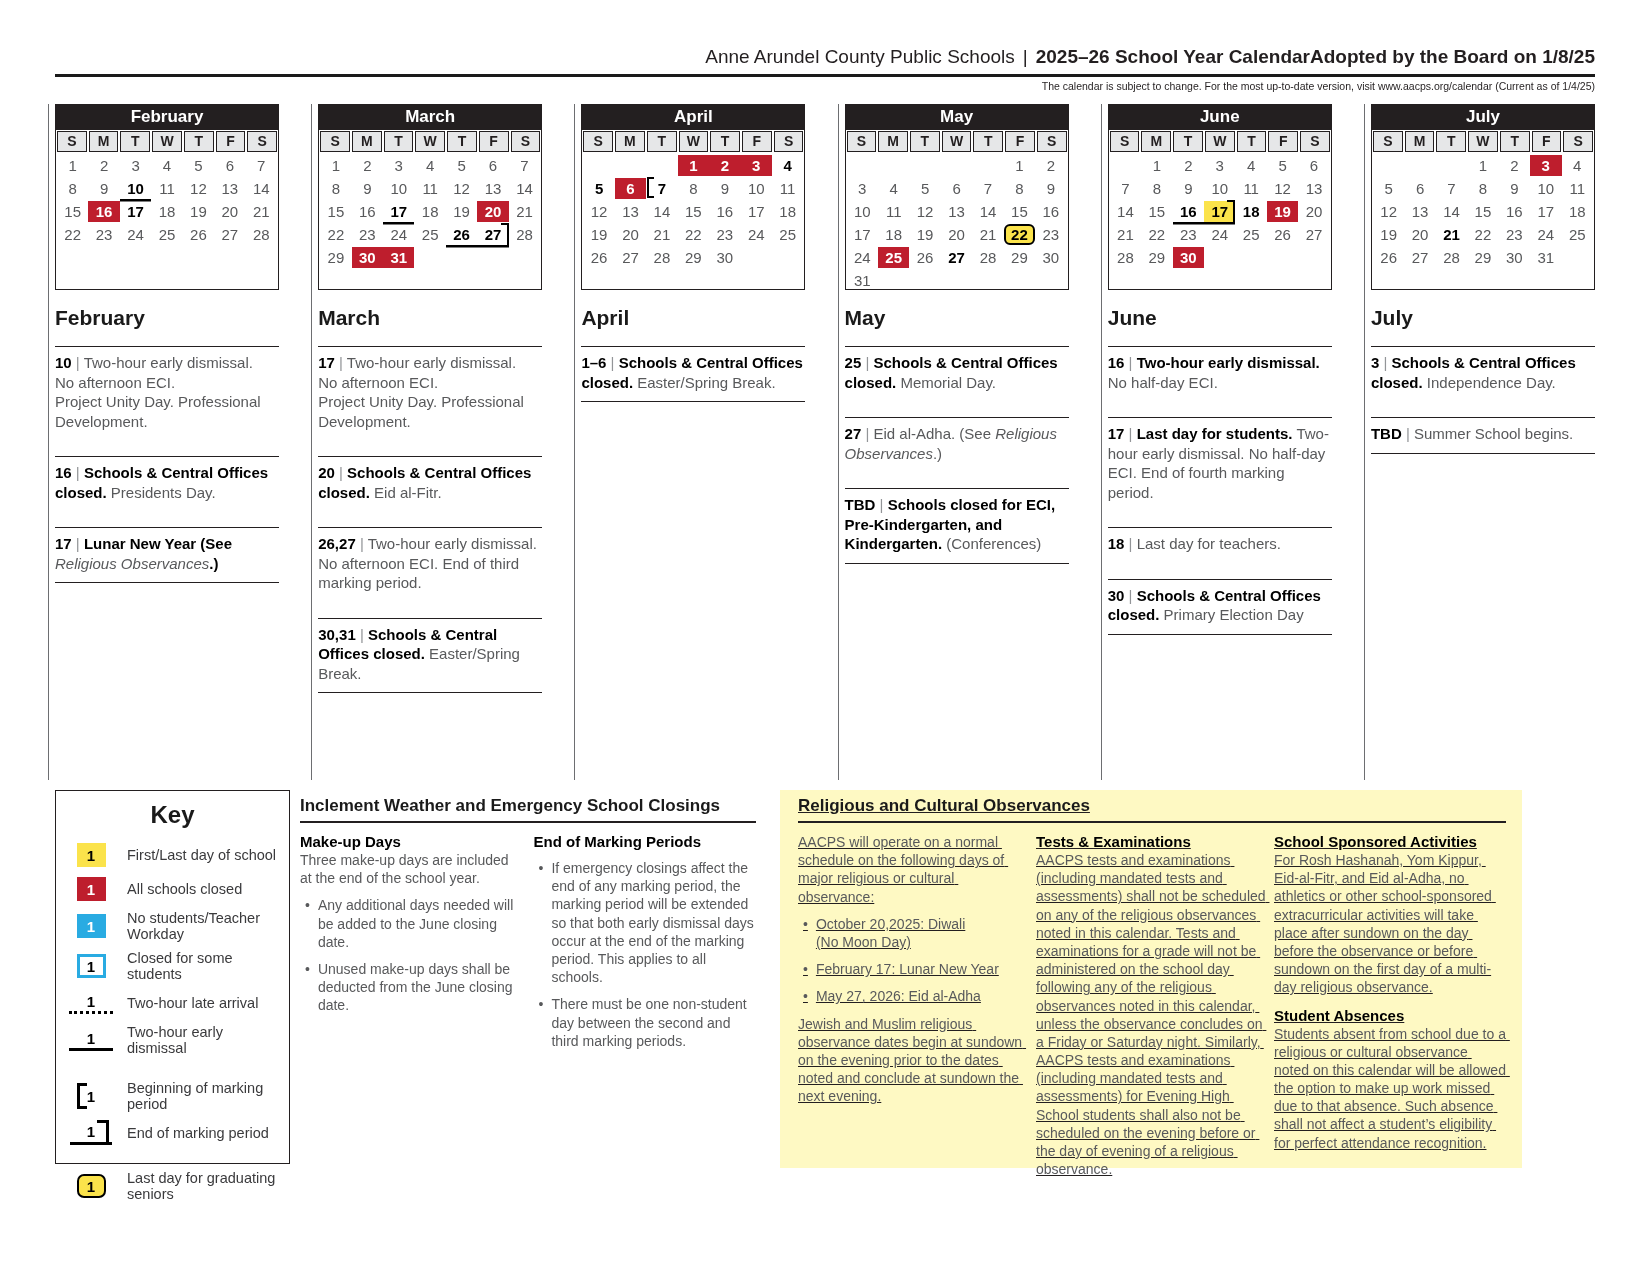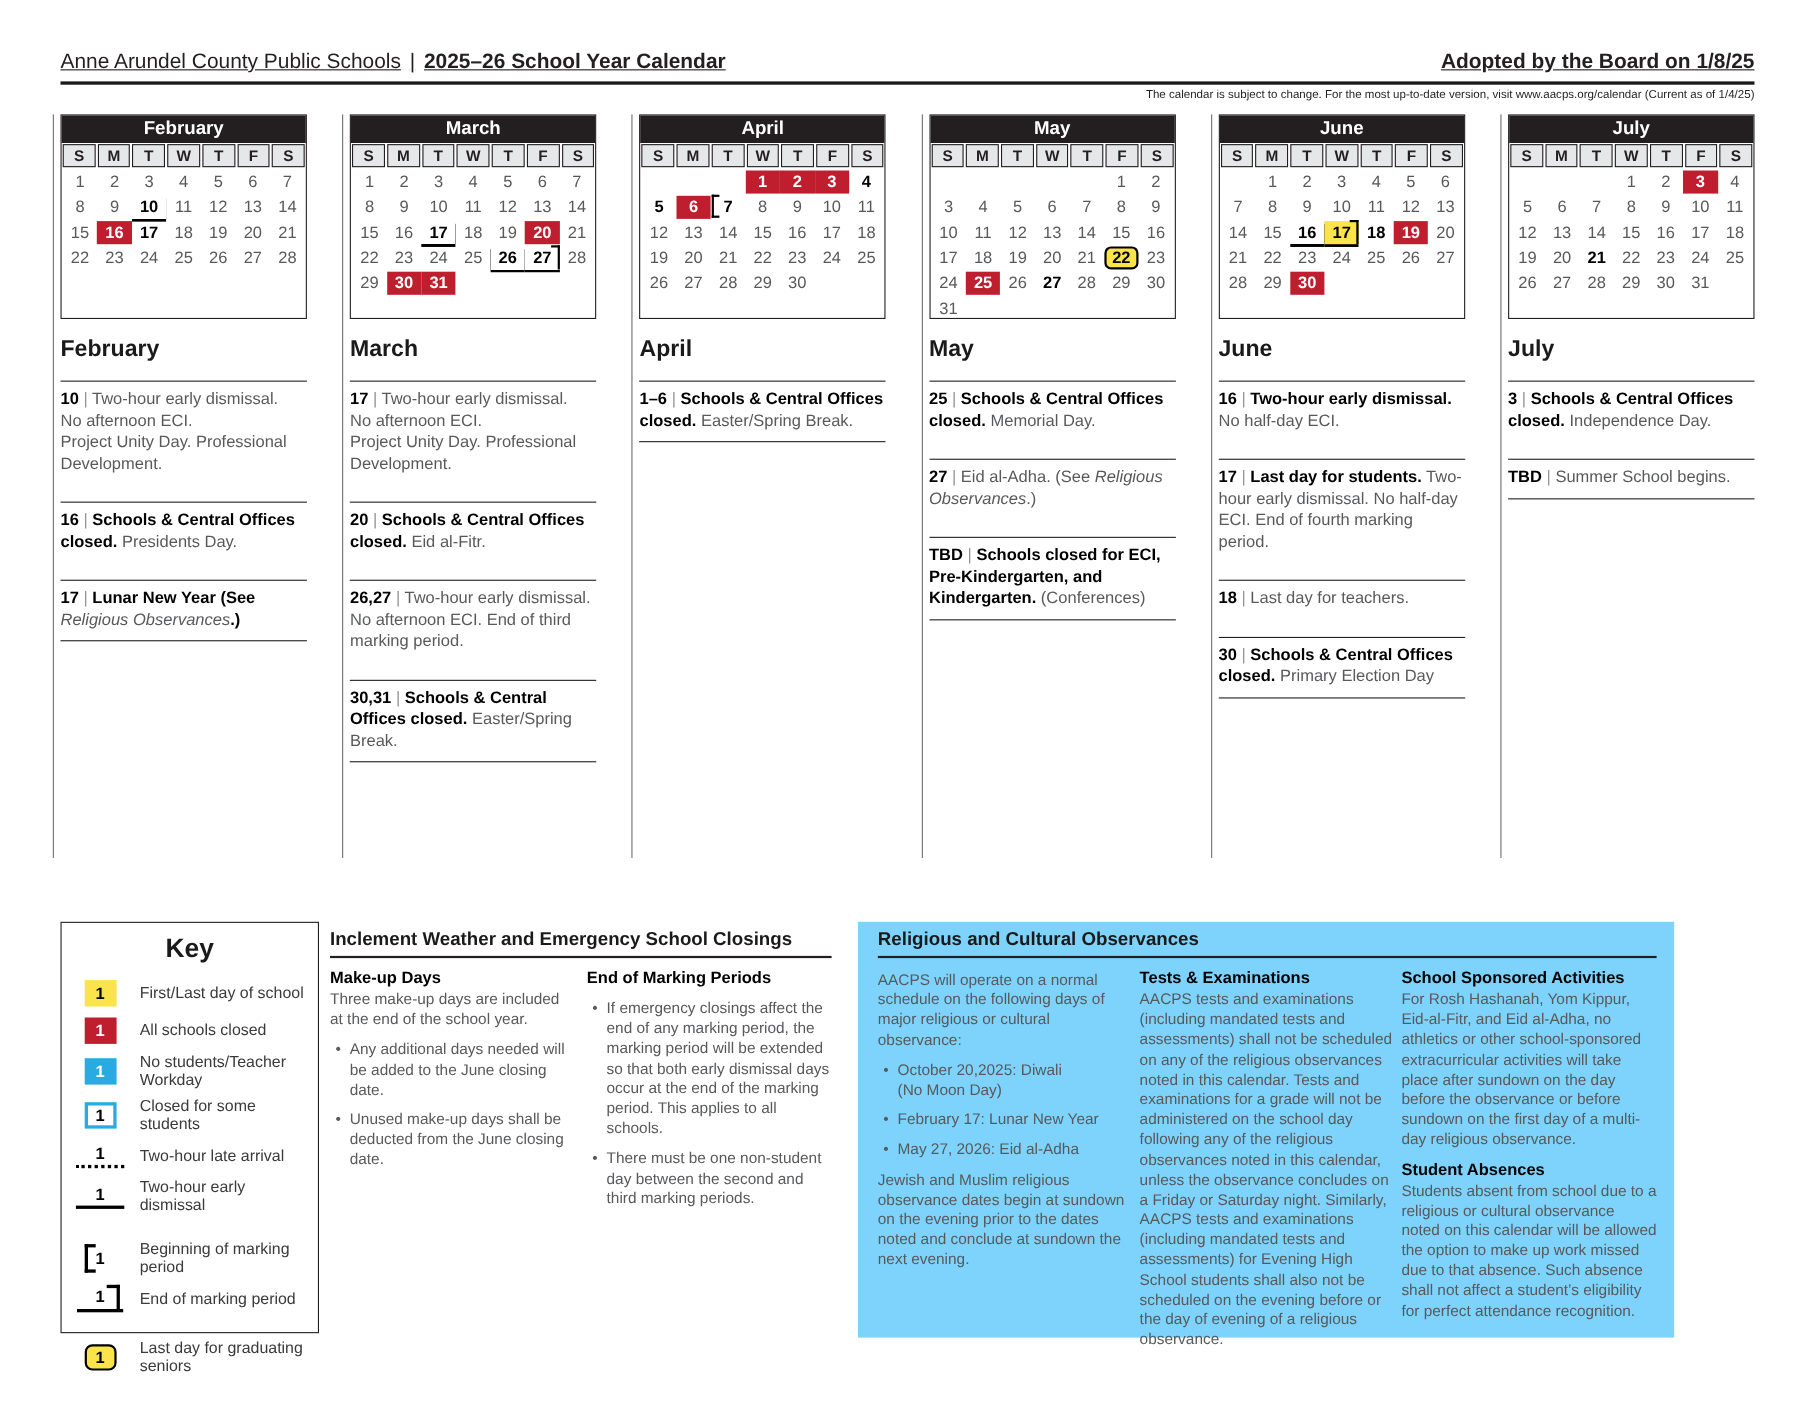--- a/index.html
+++ b/index.html
@@ -3,21 +3,21 @@
 <meta charset="utf-8">
 <style>
   * { box-sizing: border-box; }
   html,body { margin:0; padding:0; }
   body {
     width:1650px; height:1275px; position:relative; overflow:hidden;
     background:#ffffff; font-family:"Liberation Sans", sans-serif; color:#231F20;
   }
   
   .header { margin:0 55px; padding-top:46px; }
-  .title-row { display:flex; justify-content:space-between; align-items:flex-end; font-size:19px;text-decoration:underline; }
+  .title-row { display:flex; justify-content:flex-end; align-items:flex-end; font-size:19px; }
   .title-left .reg { font-weight:normal; }
   .title-left .sep { margin:0 8px; color:#231F20; font-weight:normal; }
   .title-left .bold, .title-right { font-weight:bold; }
   .header-rule { height:3px; background:#1a1a1a; margin-top:6px; }
   .subtitle { text-align:right; font-size:10.5px; margin-top:3px; color:#231F20; }
 
   
   .months-row { margin:12px 55px 0; display:flex; justify-content:space-between; }
   .month-col { width:224px; position:relative; }
   .month-col::before { content:""; position:absolute; left:-7px; top:0; width:1px; height:676px; background:#6d6e71; }
@@ -43,21 +43,21 @@
   .notes-title { font-size:21px; font-weight:bold; color:#1a1a1a; margin-bottom:5px; }
   .notes-list { border-bottom:1px solid #231F20; }
   .note { border-top:1px solid #231F20; padding:6px 0 9px; font-size:15px; line-height:1.3;
           color:#58595B; white-space:pre-wrap;margin-top:16px; }
   .nd { font-weight:bold; color:#000; }
   .nsep { color:#939598; }
   .seg-b { font-weight:bold; color:#000; }
   .seg-i { font-style:italic; }
 
   
-  .bottom { position:absolute; left:55px; top:790px; width:1412px; height:378px; display:flex;margin-top:48px; }
+  .bottom { position:absolute; left:55px; top:790px; width:1412px; height:378px; display:flex; }
 
   
   .key-box { flex:none; width:235px; border:1.5px solid #231F20; padding:8px 12px; height:374px; background:#fff; }
   .key-title { text-align:center; font-size:24px; font-weight:bold; margin:2px 0 13px; color:#1a1a1a; }
   .key-item { display:flex; align-items:center; gap:13px; margin-bottom:8px; min-height:26px; }
   .key-item.gap { margin-top:24px; }
   .kg { width:46px; display:flex; justify-content:center; flex:none; }
   .kbox { width:29px; height:24px; display:flex; align-items:center; justify-content:center;
           font-weight:bold; font-size:15px; color:#000; position:relative; }
   .kbox.yellow { background:#FBE34B; }
@@ -79,21 +79,21 @@
   .sec-heading { font-size:17px; font-weight:bold; color:#1a1a1a; border-bottom:2px solid #231F20;
                  padding-bottom:5px; margin-bottom:10px; }
   .sub-heading { font-weight:bold; color:#000; font-size:15px; margin:10px 0 1px; }
   .sub-heading.first { margin-top:0; }
   .body-text { font-size:14px; color:#58595B; line-height:1.3; white-space:pre-wrap; }
   .bullet { display:flex; gap:8px; margin-top:9px; font-size:14px; color:#58595B; line-height:1.3; padding-left:5px; }
   .btxt { white-space:pre-wrap; }
   .inclement { flex:none; width:490px; padding:6px 24px 0 10px; }
   .inc-cols { display:flex; gap:11px; }
   .inc-col { flex:1; }
-  .religious { flex:1; background:#7dd3fc; padding:6px 16px 10px 18px; }
+  .religious { flex:1; background:#fef9c3; padding:6px 16px 10px 18px;text-decoration:underline; }
   .rel-cols { display:flex; gap:6px; }
   .rel-col { width:232px; flex:none; }
 </style>
 </head>
 <body>
 
 <div class="header">
   <div class="title-row">
     <div class="title-left">
       <span class="reg">Anne Arundel County Public Schools</span><span class="sep">|</span><span class="bold">2025–26 School Year Calendar</span>

